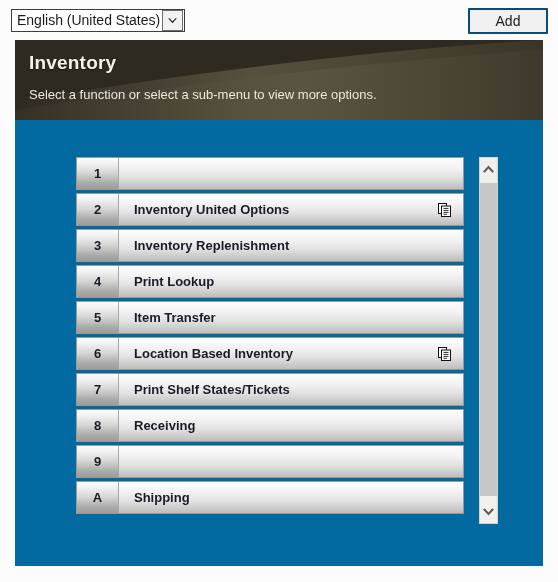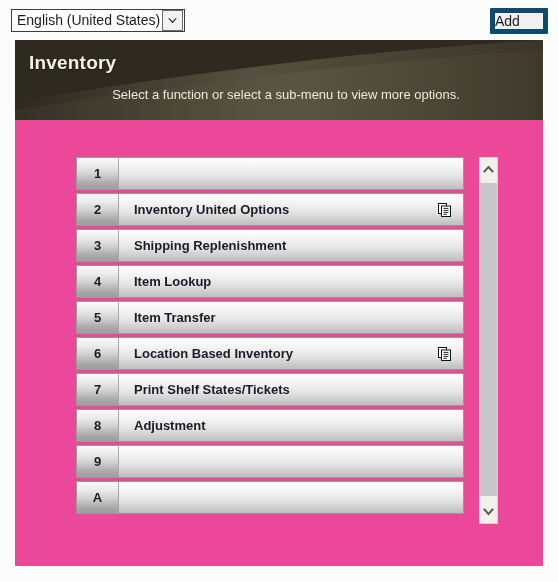--- a/index.html
+++ b/index.html
@@ -62,42 +62,43 @@
     display: flex;
     align-items: center;
     justify-content: center;
   }
   .lang-select .arrow-box svg { display: block; }
 
   .add-button {
     position: absolute;
     right: 10px;
     top: 8px;
-    width: 58px;
+    width: 80px;
     height: 26px;
     box-sizing: border-box;
-    border: 5px solid #0c4a6e;
+    border: 2px solid #0c4a6e;
     background: #f0f0f0;
     border-radius: 1px;
     font-family: "Liberation Sans", sans-serif;
     font-size: 14px;
     color: #202020;
     display: flex;
     align-items: center;
+    justify-content: center;
     cursor: default;
   }
 
   
   .panel {
     position: absolute;
     left: 15px;
     top: 40px;
     width: 528px;
     height: 526px;
-    background: #ec4899;
+    background: #0369a1;
   }
 
   
   .page-header {
     position: relative;
     width: 528px;
     height: 80px;
     background: #2e2a20;
     overflow: hidden;
   }
@@ -121,21 +122,20 @@
     letter-spacing: 0.2px;
     margin: 0 0 13px 0;
     text-shadow: 0 1px 1px rgba(0,0,0,.5);
   }
   .page-subtitle {
     font-family: "Liberation Sans", sans-serif;
     font-size: 13px;
     font-weight: normal;
     color: #ece8dd;
     margin: 0;
-    text-align: center;
   }
 
   
   .list-area {
     position: absolute;
     left: 61px;
     top: 117px;
     width: 405px;
     height: 370px;
   }
@@ -318,26 +318,26 @@
                 <rect x="3.5" y="3.0" width="9" height="10.5" fill="#ffffff" stroke="#111111"></rect>
                 <line x1="5.5" y1="5.4" x2="10.5" y2="5.4" stroke="#111111" stroke-width="0.9"></line>
                 <line x1="5.5" y1="7.4" x2="10.5" y2="7.4" stroke="#111111" stroke-width="0.9"></line>
                 <line x1="5.5" y1="9.4" x2="10.5" y2="9.4" stroke="#111111" stroke-width="0.9"></line>
                 <line x1="5.5" y1="11.3" x2="9.0" y2="11.3" stroke="#111111" stroke-width="0.9"></line>
               </svg>
             </div>
           </div>
           <div class="menu-item">
             <div class="num-badge">3</div>
-            <div class="item-label">Shipping Replenishment</div>
+            <div class="item-label">Inventory Replenishment</div>
             <div class="submenu-icon hidden"></div>
           </div>
           <div class="menu-item">
             <div class="num-badge">4</div>
-            <div class="item-label">Item Lookup</div>
+            <div class="item-label">Print Lookup</div>
             <div class="submenu-icon hidden"></div>
           </div>
           <div class="menu-item">
             <div class="num-badge">5</div>
             <div class="item-label">Item Transfer</div>
             <div class="submenu-icon hidden"></div>
           </div>
           <div class="menu-item">
             <div class="num-badge">6</div>
             <div class="item-label">Location Based Inventory</div>
@@ -352,29 +352,30 @@
               </svg>
             </div>
           </div>
           <div class="menu-item">
             <div class="num-badge">7</div>
             <div class="item-label">Print Shelf States/Tickets</div>
             <div class="submenu-icon hidden"></div>
           </div>
           <div class="menu-item">
             <div class="num-badge">8</div>
-            <div class="item-label">Adjustment</div>
+            <div class="item-label">Receiving</div>
             <div class="submenu-icon hidden"></div>
           </div>
           <div class="menu-item">
             <div class="num-badge">9</div>
             <div class="submenu-icon hidden"></div>
           </div>
           <div class="menu-item">
             <div class="num-badge">A</div>
+            <div class="item-label">Shipping</div>
             <div class="submenu-icon hidden"></div>
           </div>
         </div>
 
       <div class="scrollbar">
         <div class="sb-arrow up">
           <span>
             <svg width="13" height="10" viewBox="0 0 13 10" aria-hidden="true">
               <path d="M6.5 1.4 L12 7.4 L10.3 8.8 L6.5 4.6 L2.7 8.8 L1 7.4 Z" fill="#5c5c5c"></path>
             </svg>

